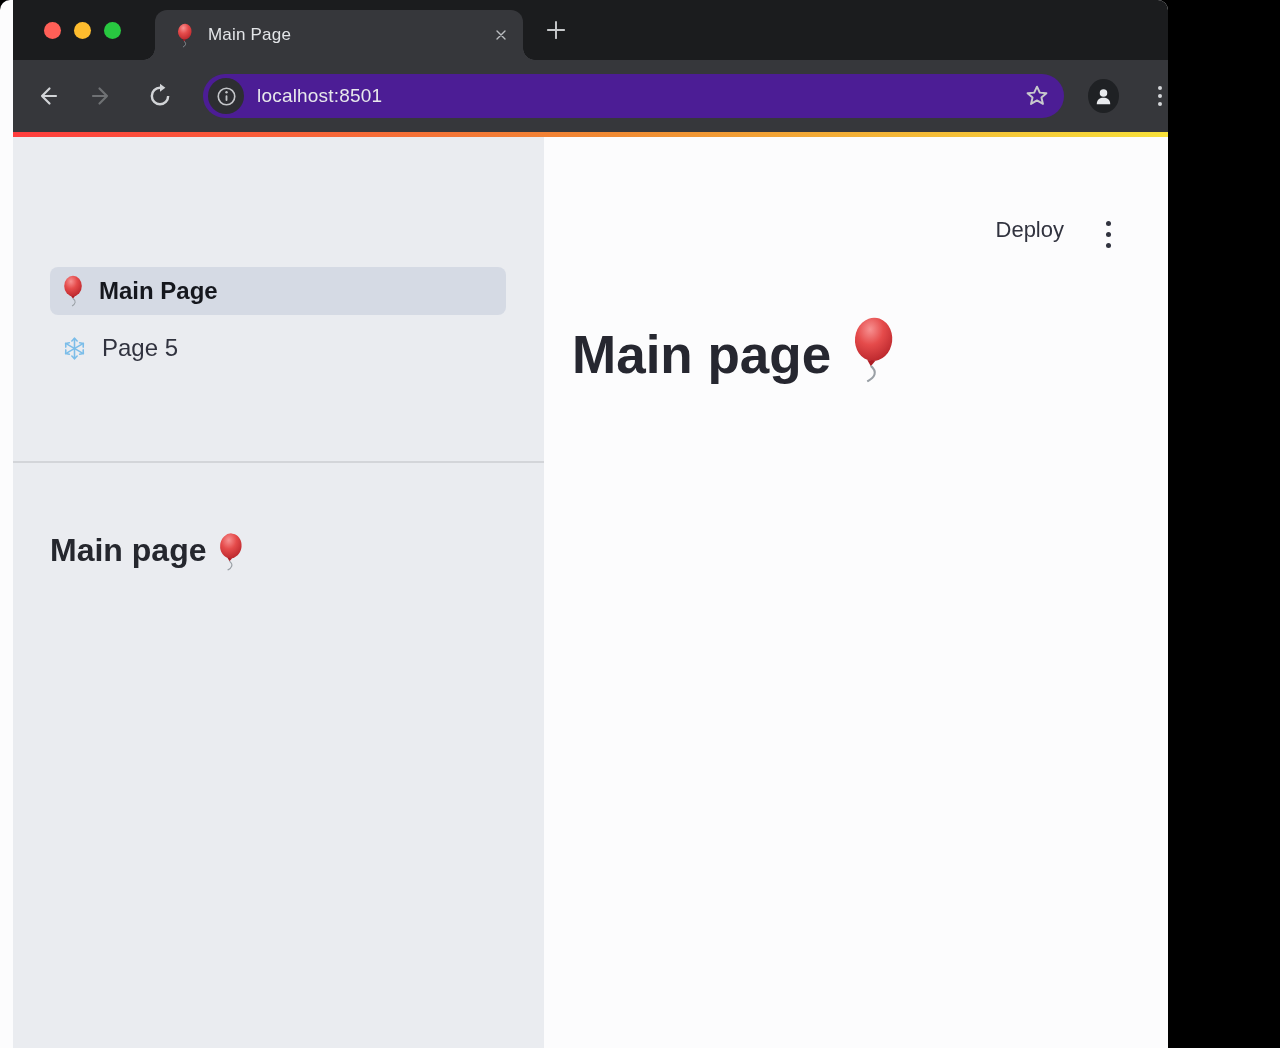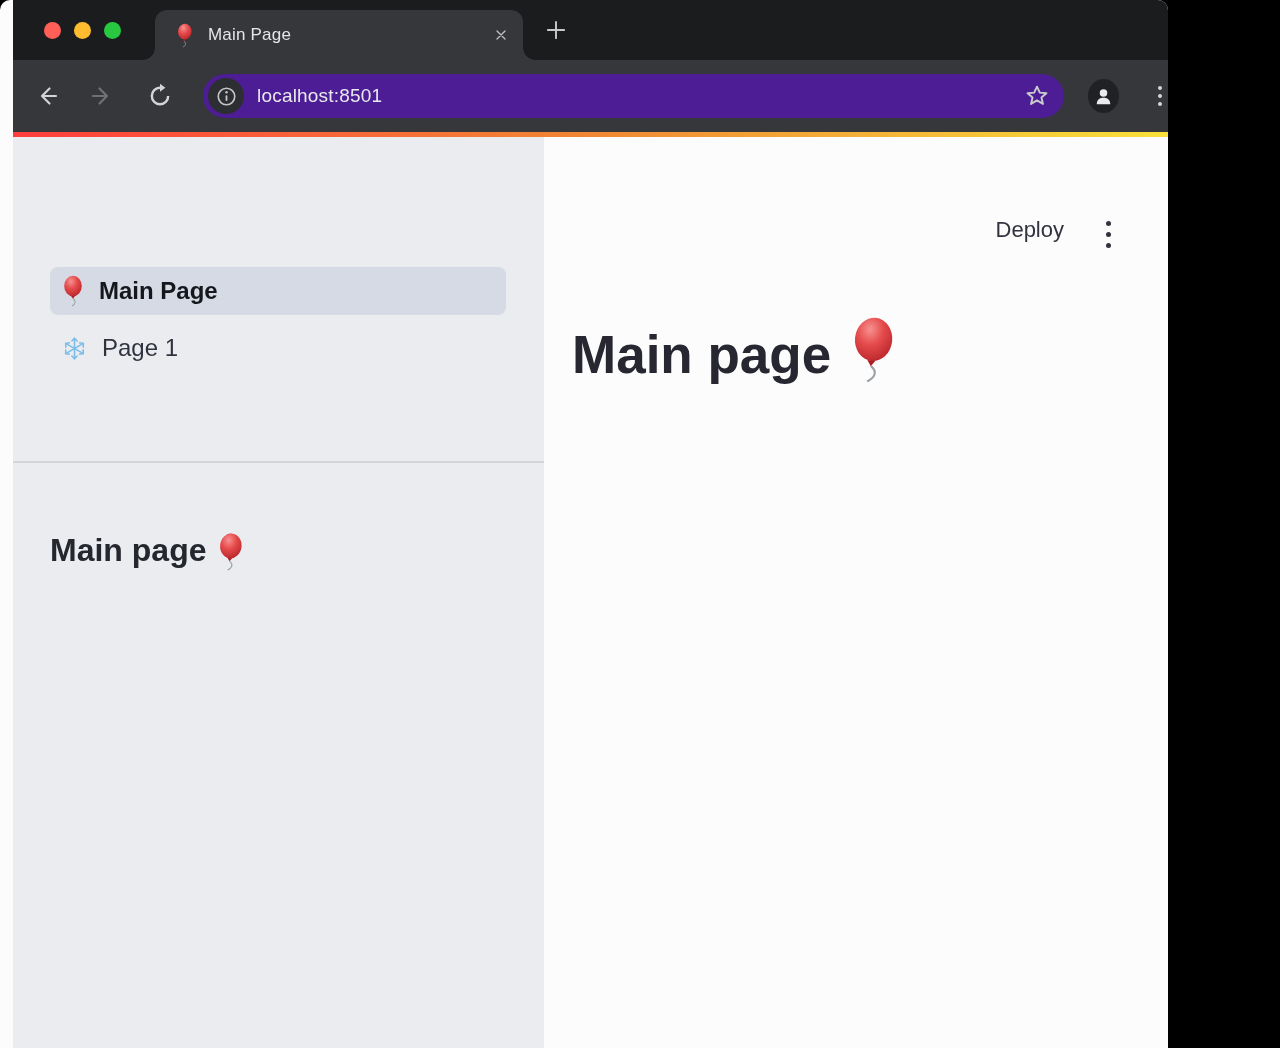--- a/index.html
+++ b/index.html
@@ -204,21 +204,21 @@
         <div class="nav-item selected">
           <svg class="nav-ico tall">
               <use href="#sym-balloon" xlink:href="#sym-balloon"></use>
             </svg>
           <span>Main Page</span>
         </div>
         <div class="nav-item">
           <svg class="nav-ico">
               <use href="#sym-snowflake" xlink:href="#sym-snowflake"></use>
             </svg>
-          <span>Page 1</span>
+          <span>Page 5</span>
         </div>
       </nav>
 
       <div class="sidebar-divider"></div>
 
       <div class="sidebar-title">
         <span>Main page</span>
         <svg class="balloon">
             <use href="#sym-balloon" xlink:href="#sym-balloon"></use>
           </svg>

